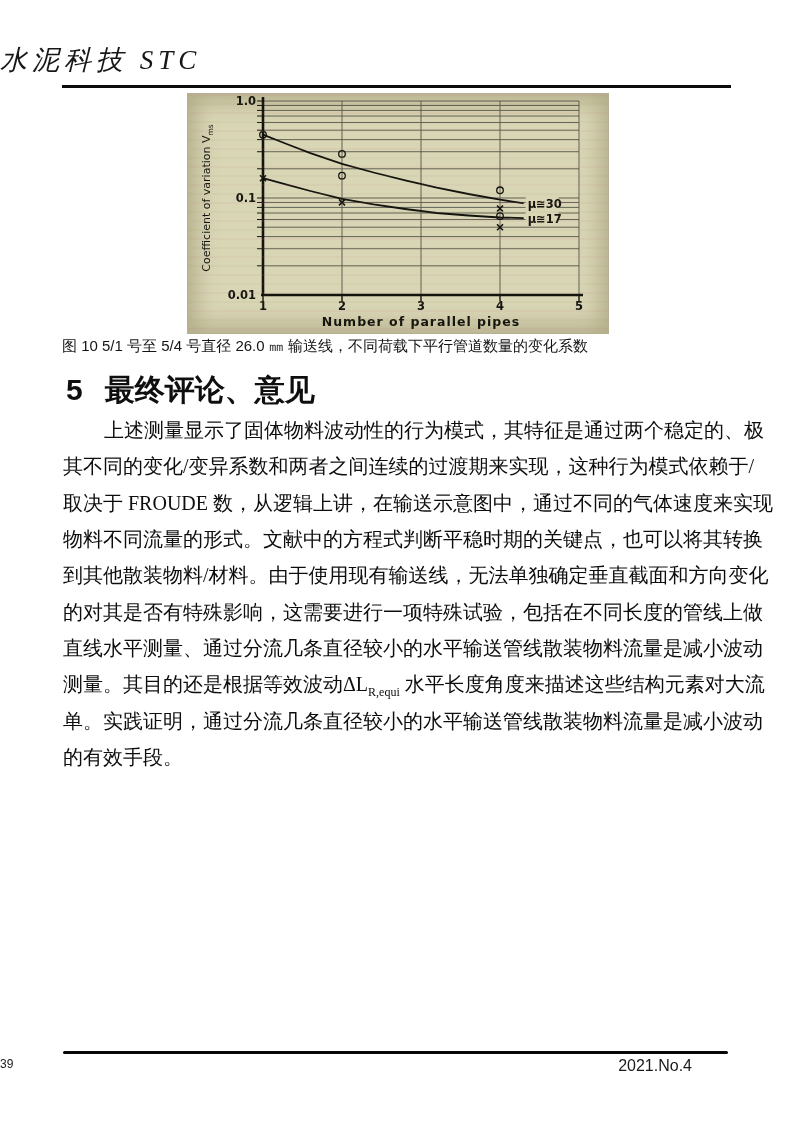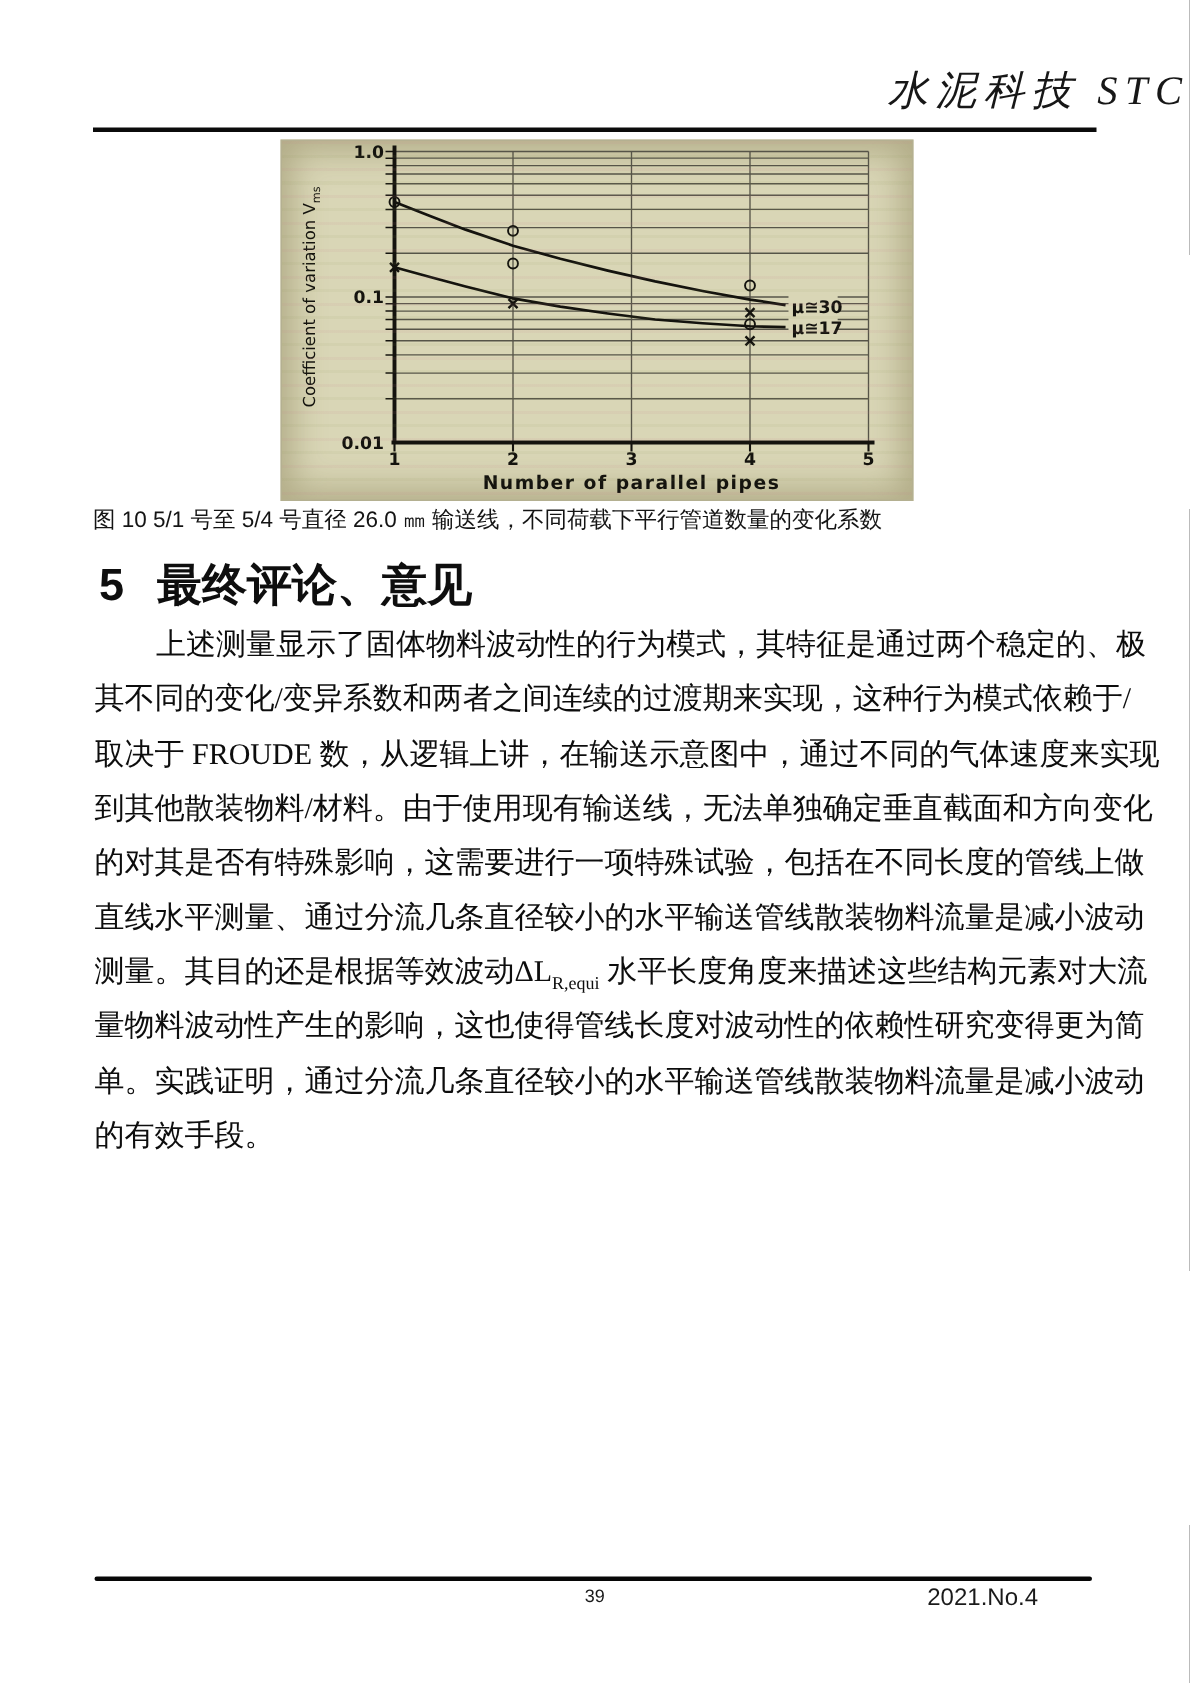--- a/index.html
+++ b/index.html
@@ -2,21 +2,21 @@
 <html><head>
 <meta charset="utf-8">
 <style>
   html,body{margin:0;padding:0;background:#888;}
   .page{
     position:relative; width:793px; height:1122px; background:#ffffff;
     margin:0 auto; overflow:hidden;
     font-family:"Liberation Serif","DejaVu Serif",serif; color:#111;
   }
   .header-title{
-    position:absolute; top:42px; left:0; right:0; text-align:right;
+    position:absolute; top:42px; left:0; right:0; text-align:left;
     font-size:27px; font-style:italic; letter-spacing:5px; color:#171717;
     font-family:"Liberation Serif","DejaVu Serif",serif;
   }
   .header-rule{position:absolute; top:85px; left:62px; width:669px; height:3px; background:#0b0b0b;}
   .figure{
     position:absolute; top:93px; left:187px; width:420px; height:239px;
     background:#d9d6b6; border:1px solid #b4b091;
     box-shadow:inset 0 0 22px 7px rgba(112,102,58,0.38);
   }
   .figure::after{
@@ -43,21 +43,21 @@
   .body-line{
     height:36.35px; line-height:36.35px; font-size:20px; color:#0d0d0d;
     text-align:justify; text-align-last:justify; white-space:nowrap;
     font-family:"Liberation Serif","DejaVu Serif",serif;
   }
   .body-line.indent{padding-left:41px;}
   .body-line.last{text-align-last:left;}
   .subscript{font-size:12px; vertical-align:-5px;}
   .footer-rule{position:absolute; top:1051px; left:63px; width:665px; height:3px; background:#070707; border-radius:2px;}
   .footer-page{
-    position:absolute; top:1057px; left:0; right:0; text-align:center;
+    position:absolute; top:1057px; left:0; right:0; 
     font-size:12px; color:#1a1a1a; font-family:"Liberation Sans","DejaVu Sans",sans-serif;
   }
   .footer-issue{
     position:absolute; top:1057px; right:101px; font-size:16px; color:#1a1a1a;
     font-family:Liberation Sans, sans-serif;
   }
 </style>
 </head>
 <body>
 
@@ -146,25 +146,25 @@
   <div class="fig-caption">图 10 5/1 号至 5/4 号直径 26.0 ㎜ 输送线，不同荷载下平行管道数量的变化系数</div>
 
   <div class="section-heading">
     <span class="sec-num">5</span><span>最终评论、意见</span>
   </div>
 
   <div class="para">
     <div class="body-line indent">上述测量显示了固体物料波动性的行为模式，其特征是通过两个稳定的、极</div>
     <div class="body-line">其不同的变化/变异系数和两者之间连续的过渡期来实现，这种行为模式依赖于/</div>
     <div class="body-line">取决于 FROUDE 数，从逻辑上讲，在输送示意图中，通过不同的气体速度来实现</div>
+    <div class="body-line">物料不同流量的形式。文献中的方程式判断平稳时期的关键点，也可以将其转换</div>
     <div class="body-line">到其他散装物料/材料。由于使用现有输送线，无法单独确定垂直截面和方向变化</div>
     <div class="body-line">的对其是否有特殊影响，这需要进行一项特殊试验，包括在不同长度的管线上做</div>
     <div class="body-line">直线水平测量、通过分流几条直径较小的水平输送管线散装物料流量是减小波动</div>
     <div class="body-line"><span>测量。其目的还是根据等效波动ΔL</span><span class="subscript">R,equi</span><span> 水平长度角度来描述这些结构元素对大流</span></div>
-    <div class="body-line">量物料波动性产生的影响，这也使得管线长度对波动性的依赖性研究变得更为简</div>
     <div class="body-line">单。实践证明，通过分流几条直径较小的水平输送管线散装物料流量是减小波动</div>
     <div class="body-line last">的有效手段。</div>
   </div>
 
   <div class="footer-rule"></div>
   <div class="footer-page">39</div>
   <div class="footer-issue">2021.No.4</div>
 
 </div>
 

